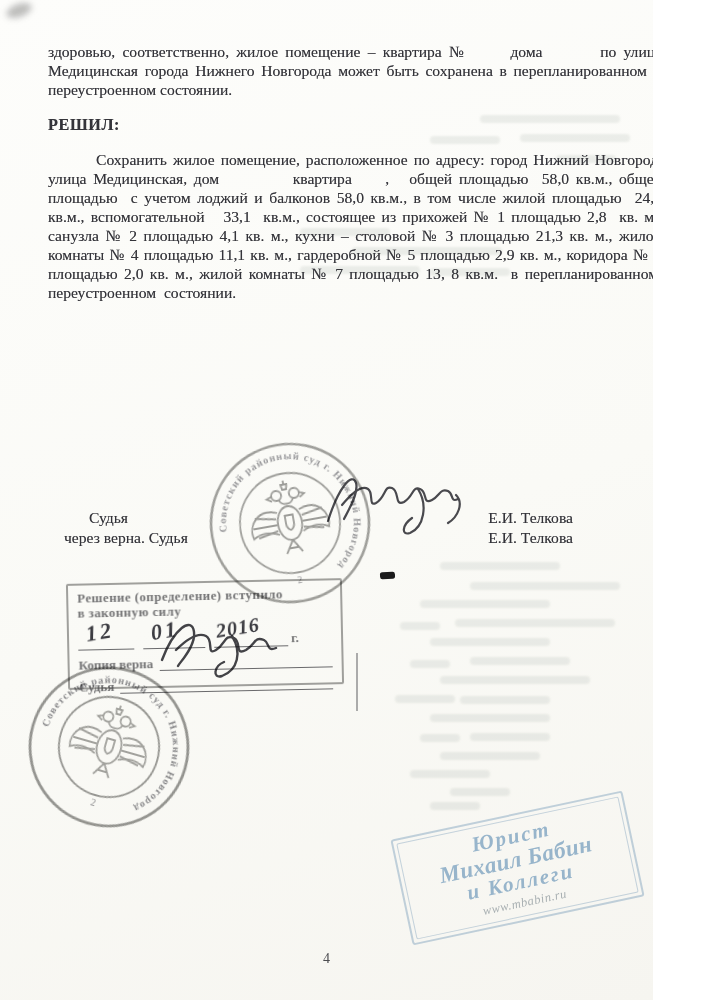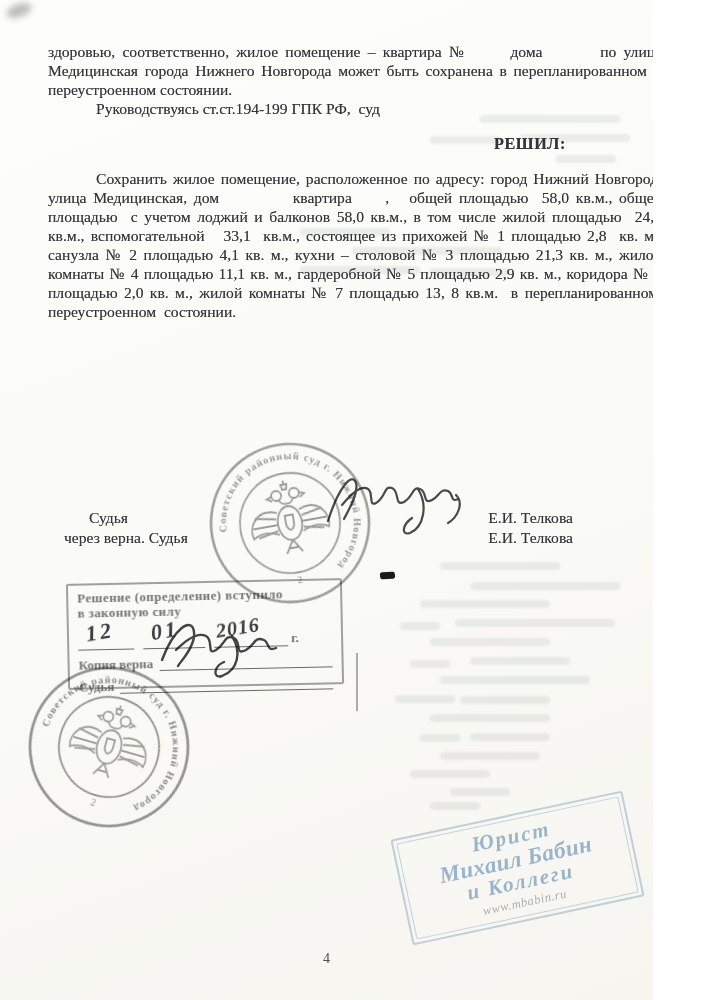--- a/index.html
+++ b/index.html
@@ -5,21 +5,21 @@
   html,body{margin:0;padding:0;width:707px;height:1000px;}
   .page{
     position:relative;width:653px;height:1000px;overflow:hidden;
     background:linear-gradient(160deg,#fdfdfb 0%,#fafaf6 55%,#f6f5f0 100%);
     font-family:"Liberation Serif","DejaVu Serif",serif;color:#34343a;
   }
   
   .body-text{position:absolute;left:48px;top:42px;width:614px;font-size:15.6px;line-height:19px;text-align:justify;z-index:2;}
   .para{white-space:pre-wrap;margin:0;text-shadow:0 0 .5px rgba(50,50,55,.55);}
   .para.indent{text-indent:48px;}
-  .heading-row{margin:16px 96px 15px 0;text-align:right;}
+  .heading-row{margin:16px 96px 15px 0;text-align:left;}
   .heading{font-weight:700;font-size:16.2px;letter-spacing:.6px;text-shadow:0 0 .5px rgba(40,40,45,.6);}
   
   .sig-block{position:absolute;left:64px;top:508px;width:509px;font-size:15.6px;z-index:2;}
   .sig-row{display:flex;justify-content:space-between;line-height:20px;text-shadow:0 0 .5px rgba(50,50,55,.5);}
   .sig-indent{margin-left:25px;}
   .final-line{line-height:20px;white-space:pre-wrap;text-shadow:0 0 .5px rgba(50,50,55,.5);}
   
   .seal{position:absolute;mix-blend-mode:multiply;filter:blur(.35px);}
   .seal.s1{left:204px;top:437px;opacity:.82;transform:rotate(-10deg);}
   .seal.s2{left:23px;top:661px;opacity:.9;transform:rotate(16deg);}
@@ -102,21 +102,20 @@
     <div class="bt" style="left:470px;top:733px;width:80px;"></div>
     <div class="bt" style="left:420px;top:734px;width:40px;"></div>
     <div class="bt" style="left:440px;top:752px;width:100px;"></div>
     <div class="bt" style="left:410px;top:770px;width:80px;"></div>
     <div class="bt" style="left:450px;top:788px;width:60px;"></div>
     <div class="bt" style="left:430px;top:802px;width:50px;"></div>
   </div>
 
   <div class="body-text">
     <p class="para">здоровью, соответственно, жилое помещение – квартира №      дома        по улице Медицинская города Нижнего Новгорода может быть сохранена в перепланированном и переустроенном состоянии.</p>
-    <p class="para indent">Руководствуясь ст.ст.194-199 ГПК РФ,  суд</p>
     <div class="heading-row">
       <span class="heading">РЕШИЛ:</span>
     </div>
     <p class="para indent">Сохранить жилое помещение, расположенное по адресу: город Нижний Новгород, улица Медицинская, дом           квартира     ,   общей площадью  58,0 кв.м., общей площадью  с учетом лоджий и балконов 58,0 кв.м., в том числе жилой площадью  24,9 кв.м., вспомогательной   33,1  кв.м., состоящее из прихожей № 1 площадью 2,8  кв. м., санузла № 2 площадью 4,1 кв. м., кухни – столовой № 3 площадью 21,3 кв. м., жилой комнаты № 4 площадью 11,1 кв. м., гардеробной № 5 площадью 2,9 кв. м., коридора № 6 площадью 2,0 кв. м., жилой комнаты № 7 площадью 13, 8 кв.м.  в перепланированном, переустроенном  состоянии.</p>
   </div>
 
   <div class="sig-block">
     <div class="sig-row">
       <span class="sig-indent">Судья</span>
       <span>Е.И. Телкова</span>

